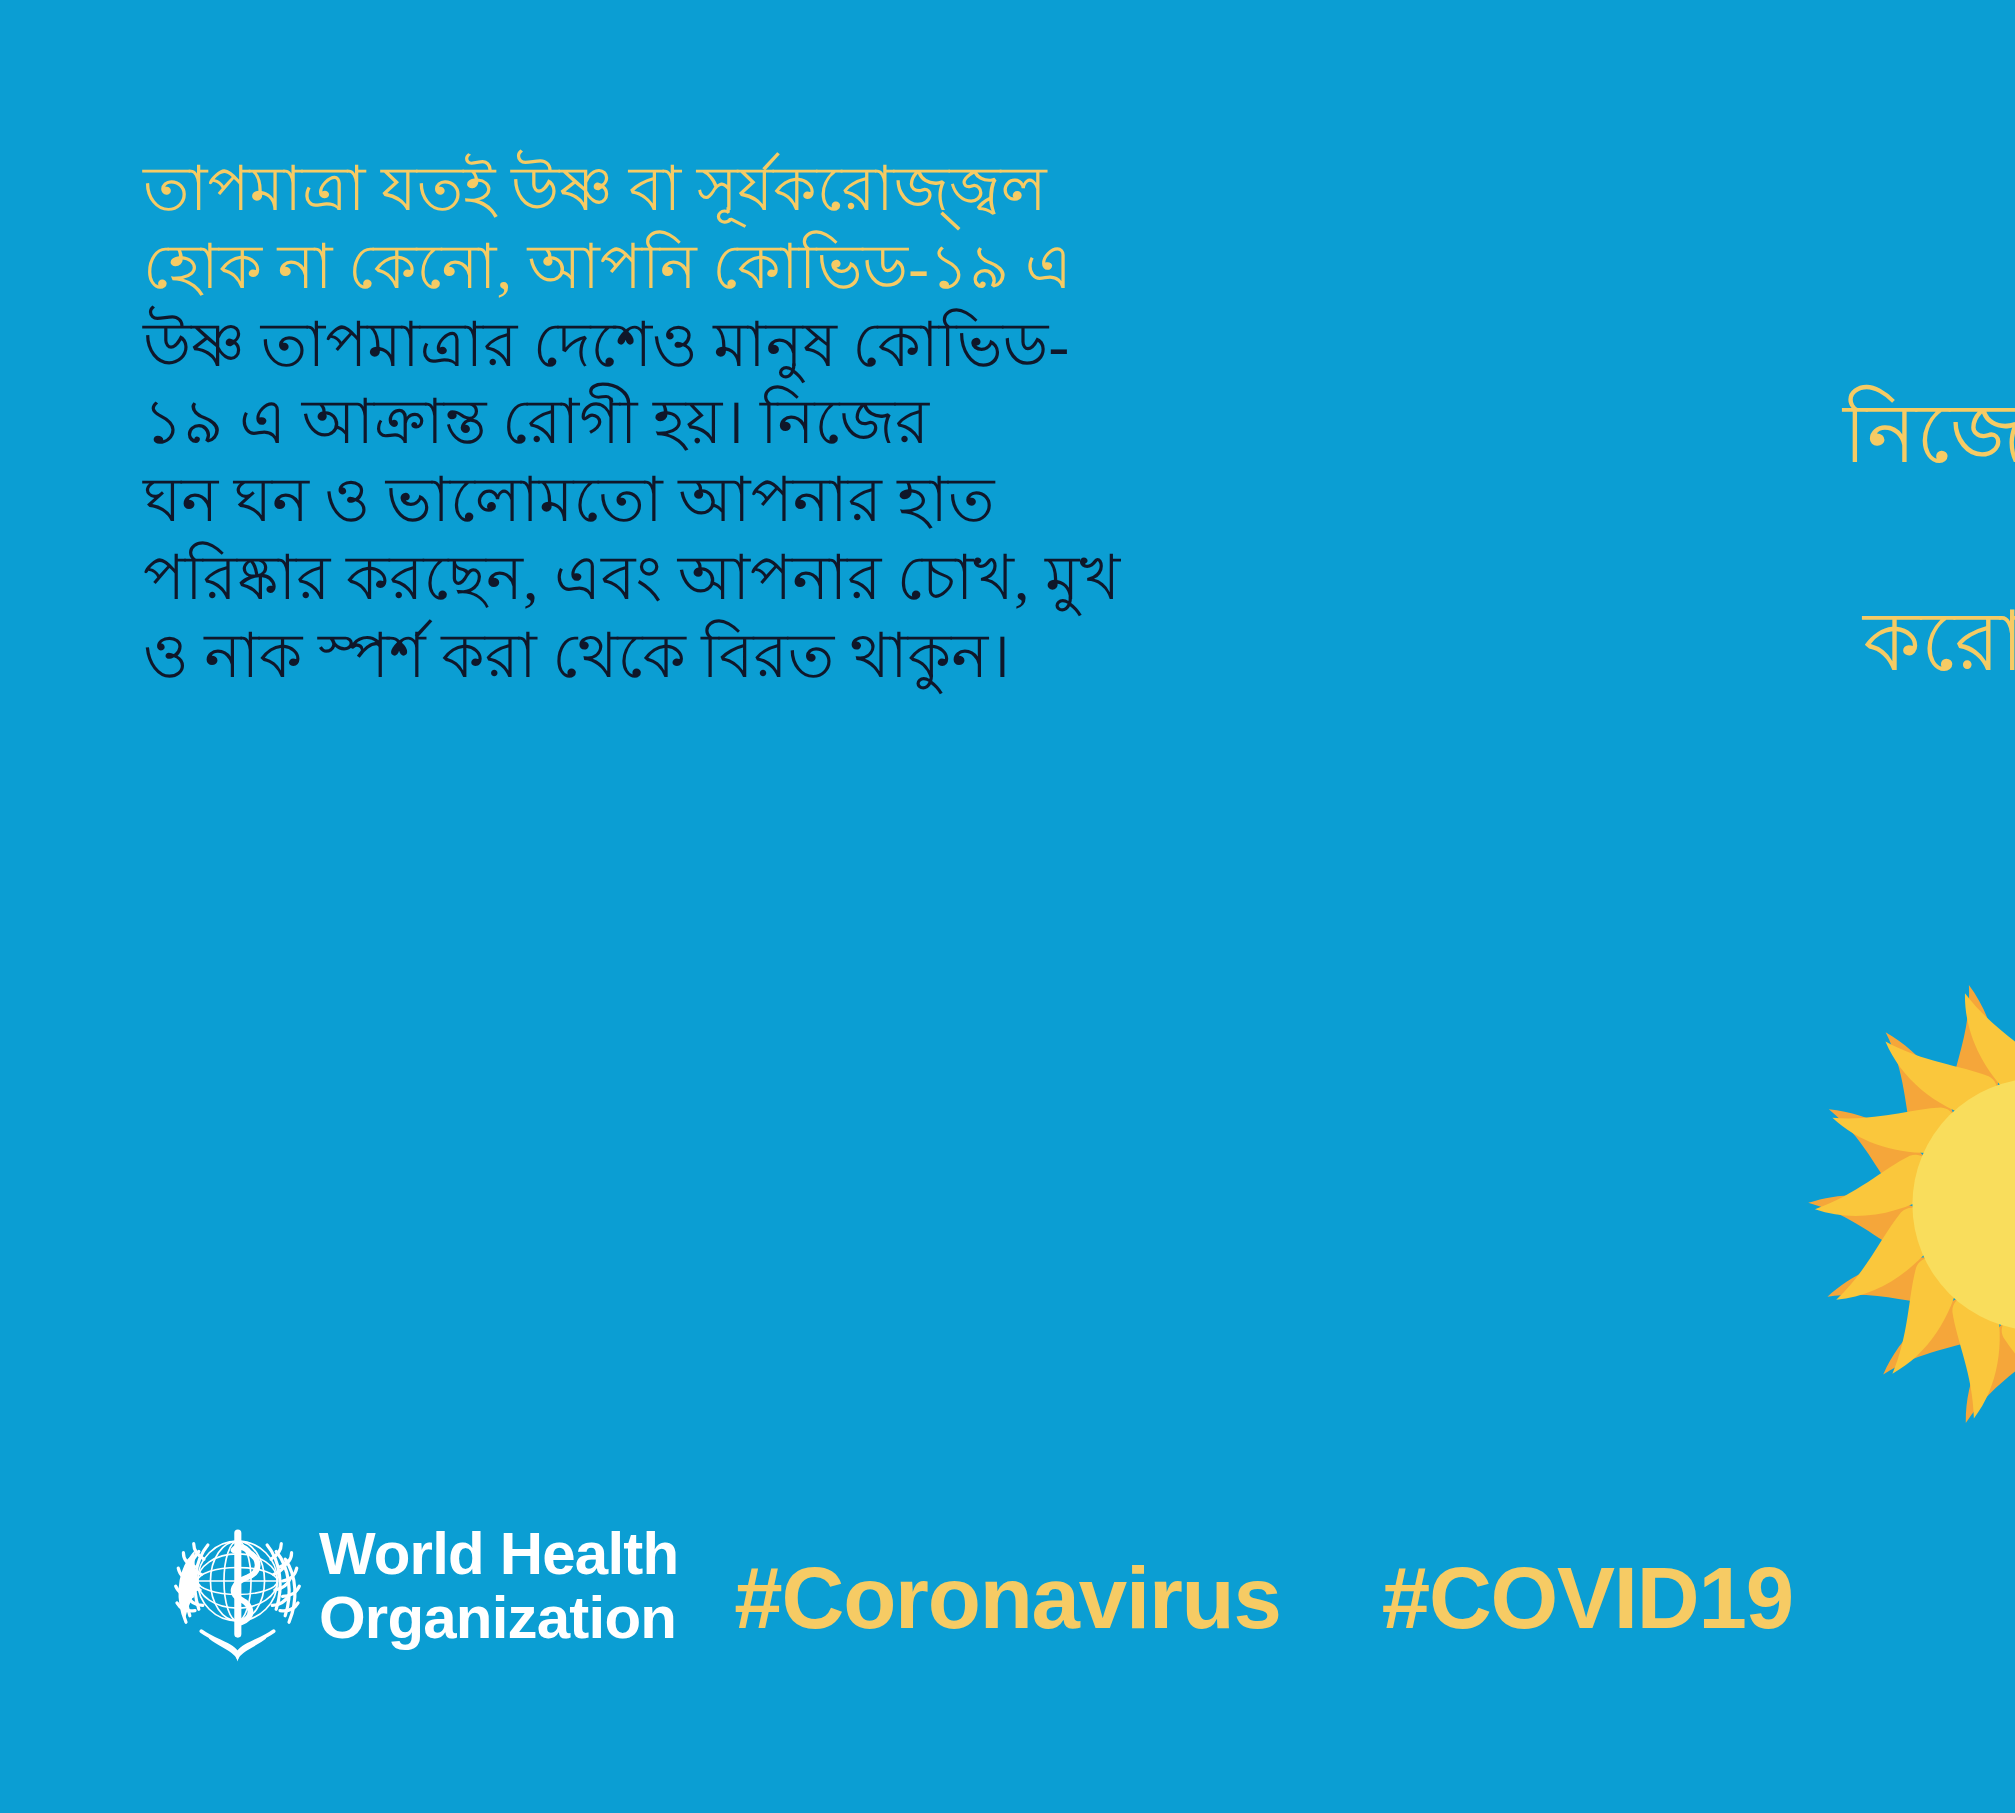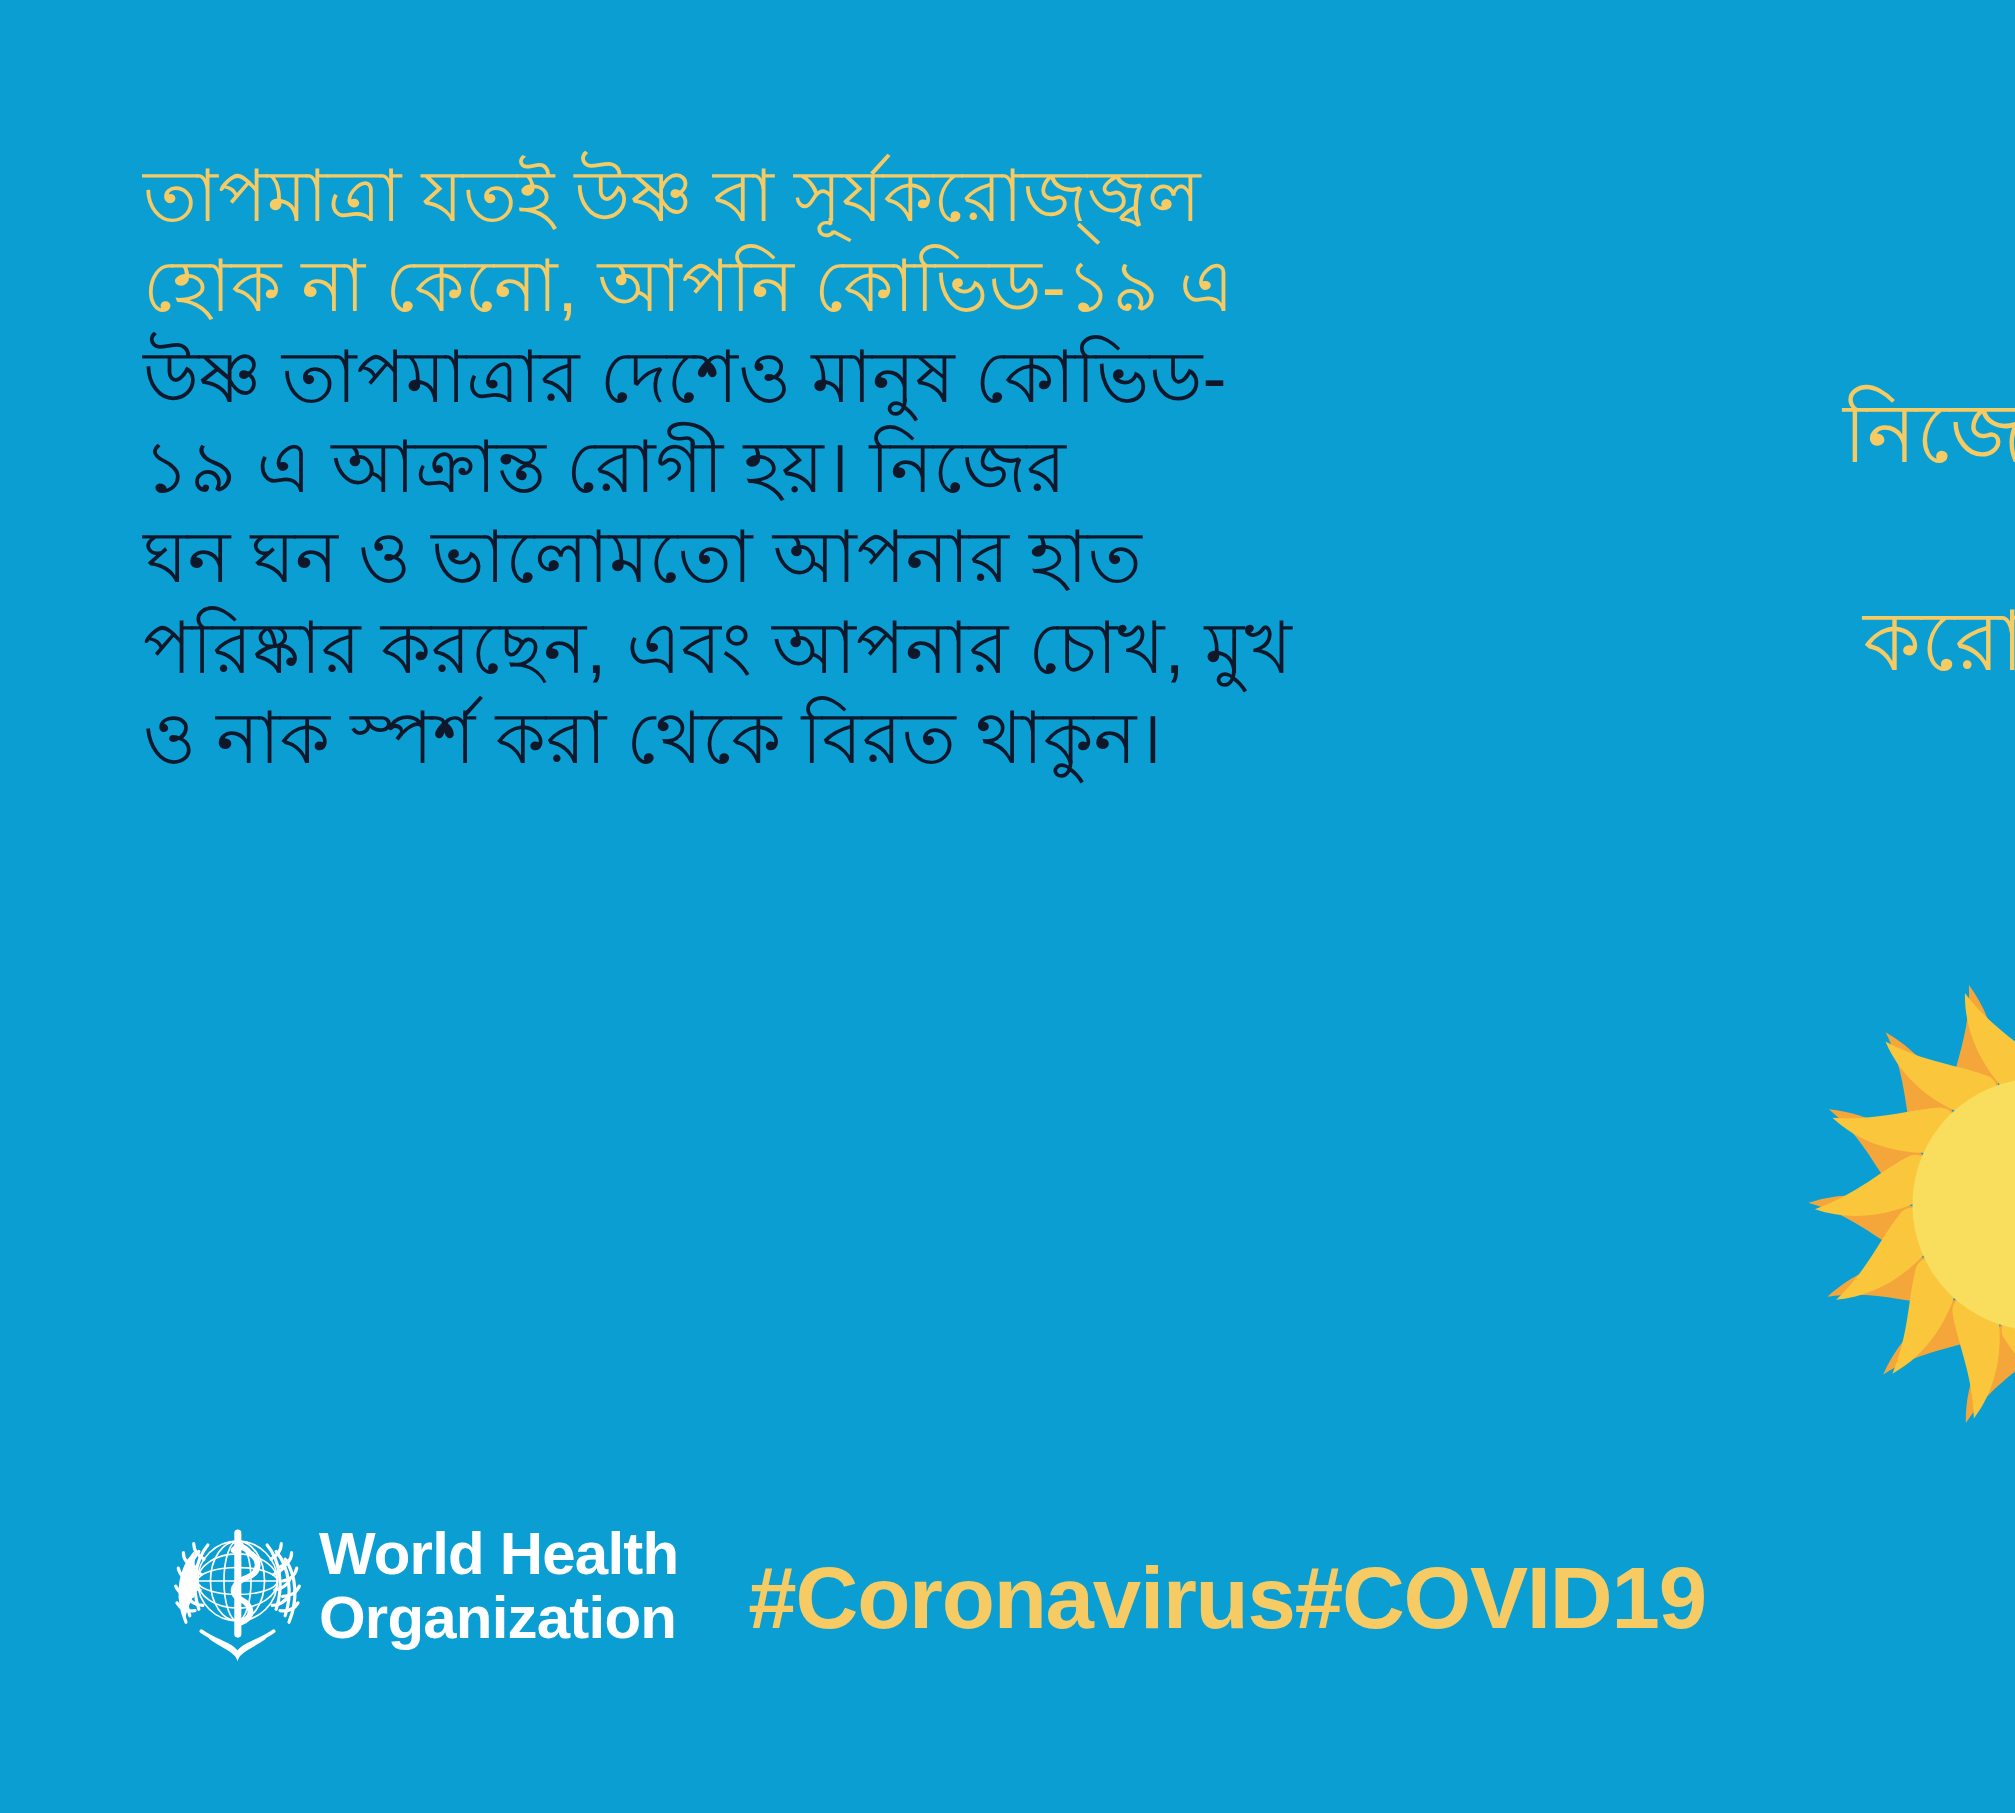--- a/index.html
+++ b/index.html
@@ -17,22 +17,22 @@
   }
 
   
   #left-column {
     position: absolute;
     left: 143px;
     top: 151px;
     width: 1531px;
   }
   .bn-line {
-    font-family: Liberation Sans, sans-serif;
-    font-size: 72px;
+    font-family: Liberation Serif, serif;
+    font-size: 62px;
     line-height: 1.255;
     letter-spacing: 0px;
     white-space: nowrap;
   }
   .myth-text { color: #f6cb64; }
   .body-text { color: #0f172a; }
 
   
   #right-column {
     position: absolute;
@@ -85,23 +85,24 @@
   #who-wordmark {
     margin-left: 17px;
     color: #ffffff;
     font-family: "Liberation Sans", "DejaVu Sans", sans-serif;
     font-weight: bold;
     font-size: 60px;
     line-height: 1.06;
     letter-spacing: -0.8px;
   }
   #hashtags {
-    margin-left: 70px;
+    margin-left: 56px;
     display: flex;
     align-items: baseline;
+    gap: 101px;
     padding-top: 24px;
   }
   .hashtag {
     color: #f6cb64;
     font-family: "Liberation Sans", "DejaVu Sans", sans-serif;
     font-weight: bold;
     font-size: 87px;
     letter-spacing: -1.2px;
     white-space: nowrap;
   }

